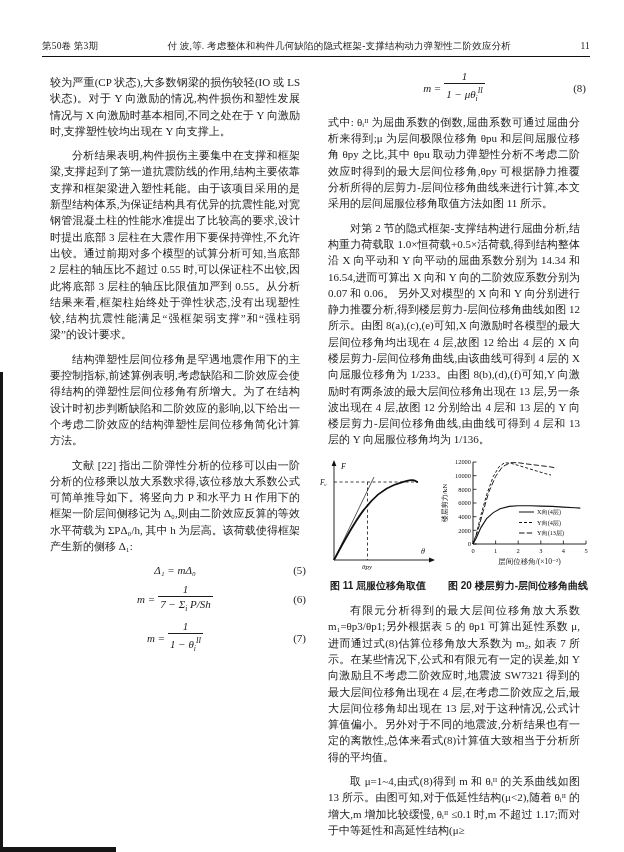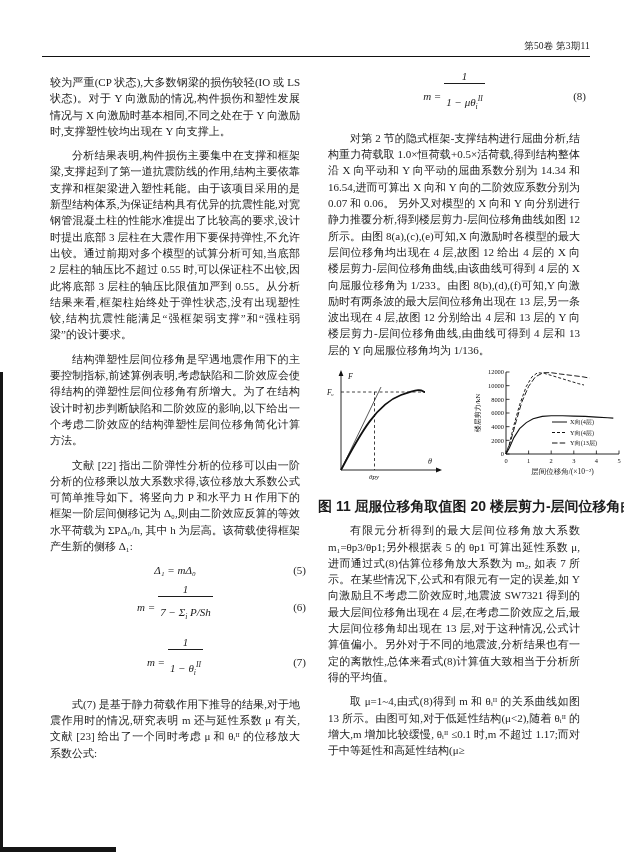--- a/index.html
+++ b/index.html
@@ -1,49 +1,50 @@
 <!DOCTYPE html>
 <html><head>
 <meta charset="utf-8">
 <style>
   html,body{margin:0;padding:0;background:#888;}
   .page{position:relative;width:624px;height:852px;background:#ffffff;overflow:hidden;
         font-family:"Liberation Serif","DejaVu Serif",serif;color:#1c1c1c;}
-  .header{position:absolute;left:42px;top:40px;width:548px;display:flex;justify-content:flex-end;
+  .header{position:absolute;left:42px;top:40px;width:548px;display:flex;justify-content:space-between;
           align-items:baseline;font-size:9.5px;letter-spacing:0.2px;}
   .header .htitle{flex:1;text-align:center;}
   .hrule{position:absolute;left:42px;top:56px;width:548px;height:0;border-top:1.2px solid #111;}
   .col{position:absolute;top:66px;font-size:11px;line-height:16.3px;text-align:justify;}
   .col-left{left:42px;width:266px;}
   .col-right{left:320px;width:268px;}
   .col p{margin:8px;text-indent:2em;}
   .col p.noindent{text-indent:0;}
   .sect{font-weight:bold;text-indent:0;margin:2px 0;font-family:"Liberation Sans","DejaVu Sans",sans-serif;font-size:11px;}
   .formula{position:relative;display:flex;align-items:center;justify-content:center;
            margin:4px 0;font-style:italic;font-size:11px;min-height:16px;}
   .formula .fnum{position:absolute;right:2px;font-style:normal;}
   .frac{display:inline-block;text-align:center;vertical-align:middle;margin-left:3px;}
   .frac .num{display:block;line-height:13px;}
-  .frac .den{display:block;border-top:1px solid #1c1c1c;line-height:14px;padding:8px 2px;}
+  .frac .den{display:block;border-top:1px solid #1c1c1c;line-height:14px;padding:0 2px;}
   sub,sup{font-size:70%;}
   .figrow{display:flex;margin:3px 0 1px -2px;width:282px;}
   .figbox{display:flex;flex-direction:column;align-items:center;}
-  .figcap{font-family:"Liberation Sans","DejaVu Sans",sans-serif;font-weight:bold;font-size:14px;
-          margin-top:18px;white-space:nowrap;text-indent:0;text-align:center;}
+  .figcap{font-family:"Liberation Sans","DejaVu Sans",sans-serif;font-weight:bold;font-size:10px;
+          margin-top:8px;white-space:nowrap;text-indent:0;text-align:center;}
   svg text{fill:#111;font-family:"Liberation Serif","DejaVu Serif",serif;}
   .edge-left{position:absolute;left:0;top:372px;width:3px;height:480px;background:#151515;}
   .edge-bottom{position:absolute;left:0;top:847px;width:116px;height:5px;background:#151515;}
 </style>
 </head>
 <body>
 
 <div class="page">
 
   <div class="header">
     <span>第50卷 第3期</span>
+    <span class="htitle">付   波,等. 考虑整体和构件几何缺陷的隐式框架-支撑结构动力弹塑性二阶效应分析</span>
     <span>11</span>
   </div>
   <div class="hrule"></div>
 
   <div class="col col-left">
     <p class="noindent">较为严重(CP 状态),大多数钢梁的损伤较轻(IO 或 LS 状态)。对于 Y 向激励的情况,构件损伤和塑性发展情况与 X 向激励时基本相同,不同之处在于 Y 向激励时,支撑塑性铰均出现在 Y 向支撑上。</p>
     <p>分析结果表明,构件损伤主要集中在支撑和框架梁,支撑起到了第一道抗震防线的作用,结构主要依靠支撑和框架梁进入塑性耗能。由于该项目采用的是新型结构体系,为保证结构具有优异的抗震性能,对宽钢管混凝土柱的性能水准提出了比较高的要求,设计时提出底部 3 层柱在大震作用下要保持弹性,不允许出铰。通过前期对多个模型的试算分析可知,当底部 2 层柱的轴压比不超过 0.55 时,可以保证柱不出铰,因此将底部 3 层柱的轴压比限值加严到 0.55。从分析结果来看,框架柱始终处于弹性状态,没有出现塑性铰,结构抗震性能满足“强框架弱支撑”和“强柱弱梁”的设计要求。</p>
     <p>结构弹塑性层间位移角是罕遇地震作用下的主要控制指标,前述算例表明,考虑缺陷和二阶效应会使得结构的弹塑性层间位移角有所增大。为了在结构设计时初步判断缺陷和二阶效应的影响,以下给出一个考虑二阶效应的结构弹塑性层间位移角简化计算方法。</p>
     <p>文献 [22] 指出二阶弹性分析的位移可以由一阶分析的位移乘以放大系数求得,该位移放大系数公式可简单推导如下。将竖向力 P 和水平力 H 作用下的框架一阶层间侧移记为 Δ₀,则由二阶效应反算的等效水平荷载为 ΣPΔ₀/h, 其中 h 为层高。该荷载使得框架产生新的侧移 Δ₁:</p>
 
@@ -64,33 +65,33 @@
 
     <div class="formula">
       <span>m = </span>
       <span class="frac">
         <span class="num">1</span>
         <span class="den"><span>1 − θ</span><sub>i</sub><sup>II</sup></span>
       </span>
       <span class="fnum">(7)</span>
     </div>
 
-    <p>式(7) 是基于静力荷载作用下推导的结果,对于地震作用时的情况,研究表明 m 还与延性系数 μ 有关,文献 [23] 给出了一个同时考虑 μ 和 θᵢᴵᴵ 的位移放大系数公式:</p>
   </div>
 
   <div class="col col-right">
     <div class="formula">
       <span>m = </span>
       <span class="frac">
         <span class="num">1</span>
         <span class="den"><span>1 − μθ</span><sub>i</sub><sup>II</sup></span>
       </span>
       <span class="fnum">(8)</span>
     </div>
 
+    <p class="noindent">式中: θᵢᴵᴵ 为屈曲系数的倒数,屈曲系数可通过屈曲分析来得到;μ 为层间极限位移角 θpu 和层间屈服位移角 θpy 之比,其中 θpu 取动力弹塑性分析不考虑二阶效应时得到的最大层间位移角,θpy 可根据静力推覆分析所得的层剪力-层间位移角曲线来进行计算,本文采用的层间屈服位移角取值方法如图 11 所示。</p>
     <p>对第 2 节的隐式框架-支撑结构进行屈曲分析,结构重力荷载取 1.0×恒荷载+0.5×活荷载,得到结构整体沿 X 向平动和 Y 向平动的屈曲系数分别为 14.34 和 16.54,进而可算出 X 向和 Y 向的二阶效应系数分别为 0.07 和 0.06。 另外又对模型的 X 向和 Y 向分别进行静力推覆分析,得到楼层剪力-层间位移角曲线如图 12 所示。由图 8(a),(c),(e)可知,X 向激励时各模型的最大层间位移角均出现在 4 层,故图 12 给出 4 层的 X 向楼层剪力-层间位移角曲线,由该曲线可得到 4 层的 X 向屈服位移角为 1/233。由图 8(b),(d),(f)可知,Y 向激励时有两条波的最大层间位移角出现在 13 层,另一条波出现在 4 层,故图 12 分别给出 4 层和 13 层的 Y 向楼层剪力-层间位移角曲线,由曲线可得到 4 层和 13 层的 Y 向屈服位移角均为 1/136。</p>
 
     <div class="figrow">
       <div class="figbox">
         <svg id="fig11-svg" width="120" height="114" viewBox="0 0 120 114">
           <line x1="16" y1="104" x2="16" y2="8" stroke="#111" stroke-width="0.9"></line>
           <polygon points="16,4 13.6,10 18.4,10" fill="#111"></polygon>
           <line x1="16" y1="104" x2="113" y2="104" stroke="#111" stroke-width="0.9"></line>
           <polygon points="117,104 111,101.6 111,106.4" fill="#111"></polygon>
           <line x1="16" y1="26" x2="100" y2="26" stroke="#111" stroke-width="0.8" stroke-dasharray="3,2.5"></line>

